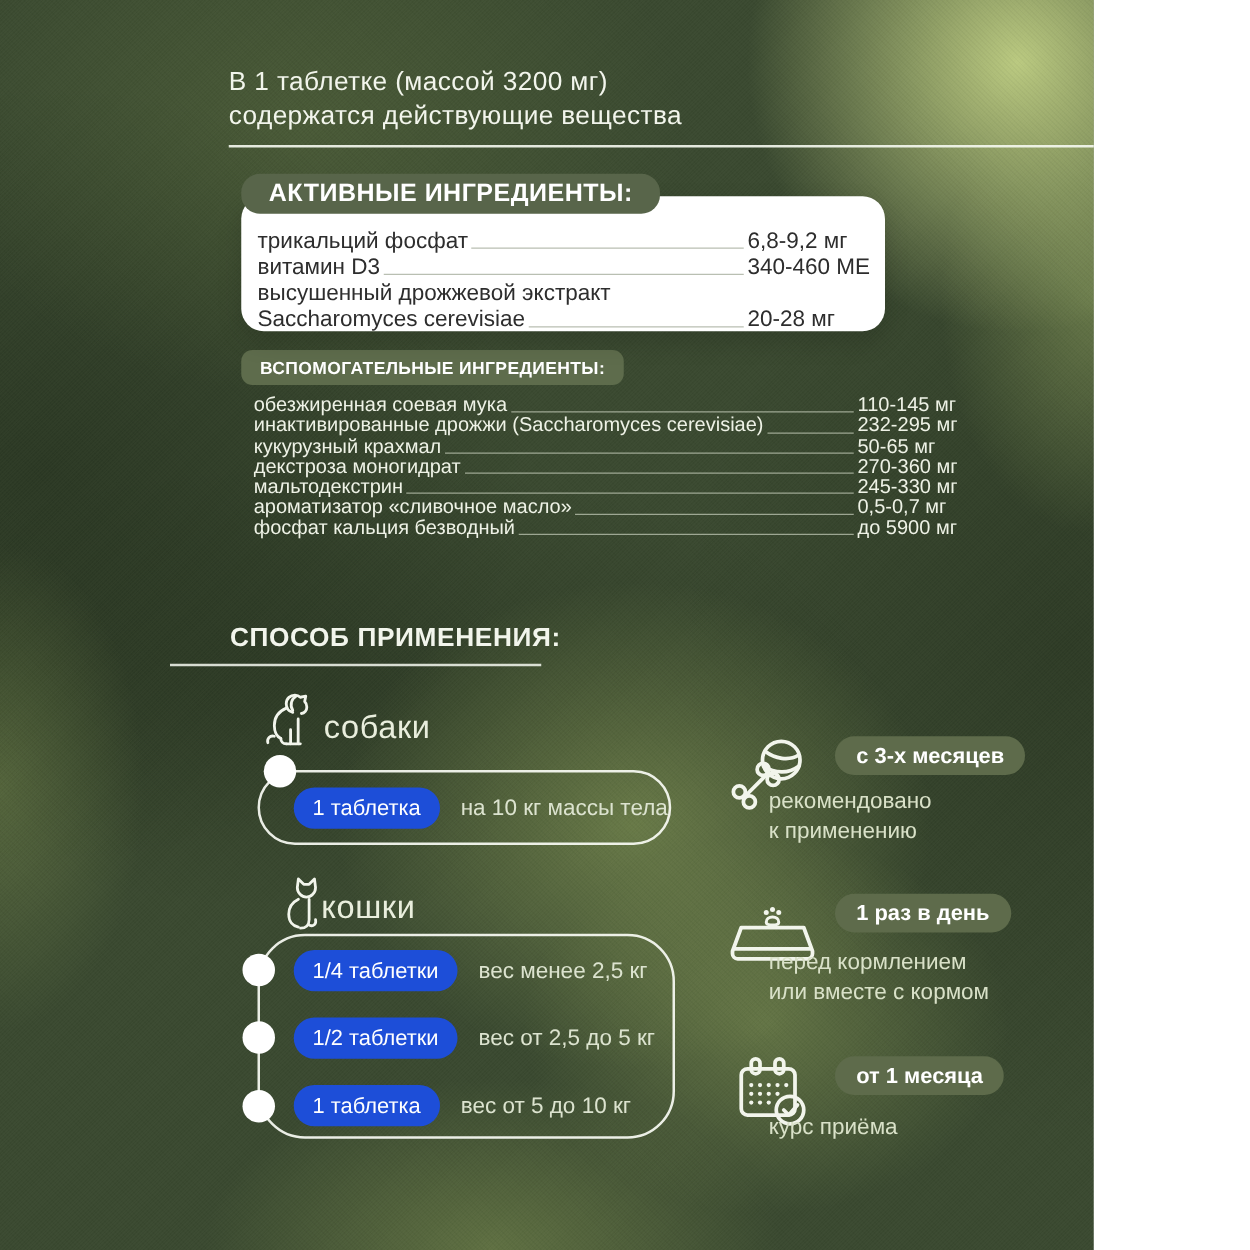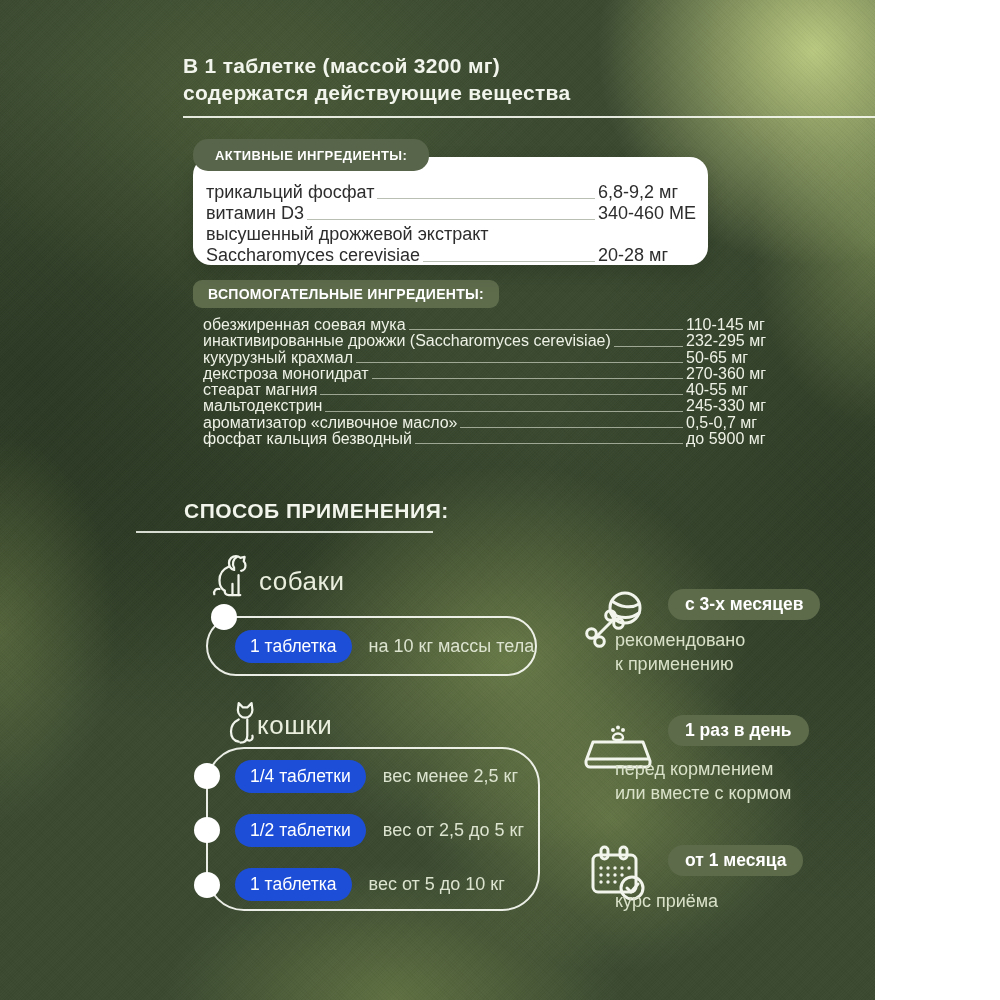--- a/index.html
+++ b/index.html
@@ -18,26 +18,26 @@
       radial-gradient(ellipse 420px 300px at 28% 10%, rgba(108,128,70,.30), transparent 72%),
       radial-gradient(ellipse 520px 420px at 4% 38%, rgba(10,18,8,.30), transparent 75%),
       radial-gradient(ellipse 420px 520px at 98% 52%, rgba(16,24,12,.28), transparent 75%),
       radial-gradient(ellipse 600px 240px at 30% 55%, rgba(14,22,10,.22), transparent 75%);
   }
   .poster::after{content:"";position:absolute;inset:0;opacity:.5;pointer-events:none;
     background-image:
       repeating-linear-gradient(45deg, rgba(0,0,0,.05) 0 1px, transparent 1px 3px),
       repeating-linear-gradient(-45deg, rgba(255,255,255,.035) 0 1px, transparent 1px 2px);}
   
-  .hdr{position:absolute;left:183px;top:52px;color:#f2f5ec;font-size:21px;font-weight:bold;
+  .hdr{position:absolute;left:183px;top:52px;color:#f2f5ec;font-size:21px;font-weight:normal;
        line-height:27px;letter-spacing:.3px;}
   .hdr-rule{position:absolute;left:183px;top:116px;width:692px;height:2px;background:rgba(246,249,241,.9);}
   
   .badge1{position:absolute;left:193px;top:139px;height:32px;padding:0 22px;border-radius:15px;
-          background:#58654a;color:#fff;font-size:13px;font-weight:bold;letter-spacing:.4px;
+          background:#58654a;color:#fff;font-size:20px;font-weight:bold;letter-spacing:.4px;
           display:inline-flex;align-items:center;z-index:3;}
   .card{position:absolute;left:193px;top:157px;width:515px;height:108px;background:#fff;
         border-radius:18px;z-index:2;box-shadow:0 8px 20px rgba(0,0,0,.15);}
   .card-in{position:absolute;left:13px;right:10px;top:25px;}
   .row{display:flex;align-items:flex-end;font-size:18px;color:#2d2d2d;line-height:21px;white-space:nowrap;}
   .row .leader{flex:1 1 auto;border-bottom:1px solid #b9bfb2;margin:0 3px 4px 3px;min-width:8px;}
   .row .val{flex:0 0 100px;text-align:left;}
   
   .badge2{position:absolute;left:193px;top:280px;height:28px;padding:0 15px;border-radius:9px;
           background:#5e6c4c;color:#fff;font-size:14px;font-weight:bold;letter-spacing:.3px;
@@ -114,25 +114,20 @@
       </div>
     <div class="row">
         <span>кукурузный крахмал</span>
         <span class="leader"></span>
         <span class="val">50-65 мг</span>
       </div>
     <div class="row">
         <span>декстроза моногидрат</span>
         <span class="leader"></span>
         <span class="val">270-360 мг</span>
-      </div>
-    <div class="row">
-        <span>стеарат магния</span>
-        <span class="leader"></span>
-        <span class="val">40-55 мг</span>
       </div>
     <div class="row">
         <span>мальтодекстрин</span>
         <span class="leader"></span>
         <span class="val">245-330 мг</span>
       </div>
     <div class="row">
         <span>ароматизатор «сливочное масло»</span>
         <span class="leader"></span>
         <span class="val">0,5-0,7 мг</span>

